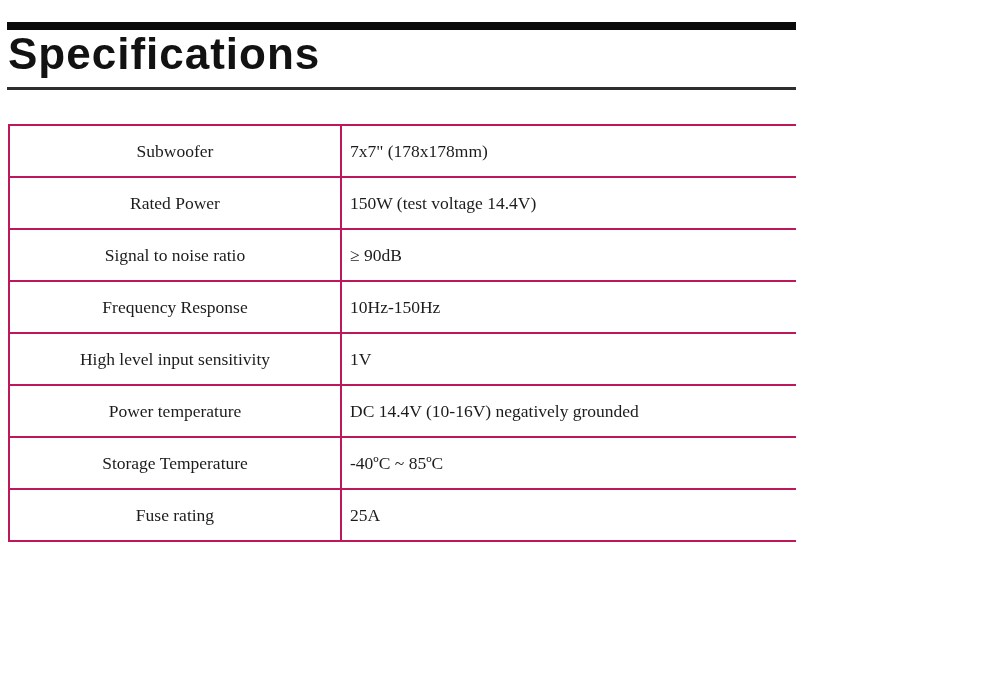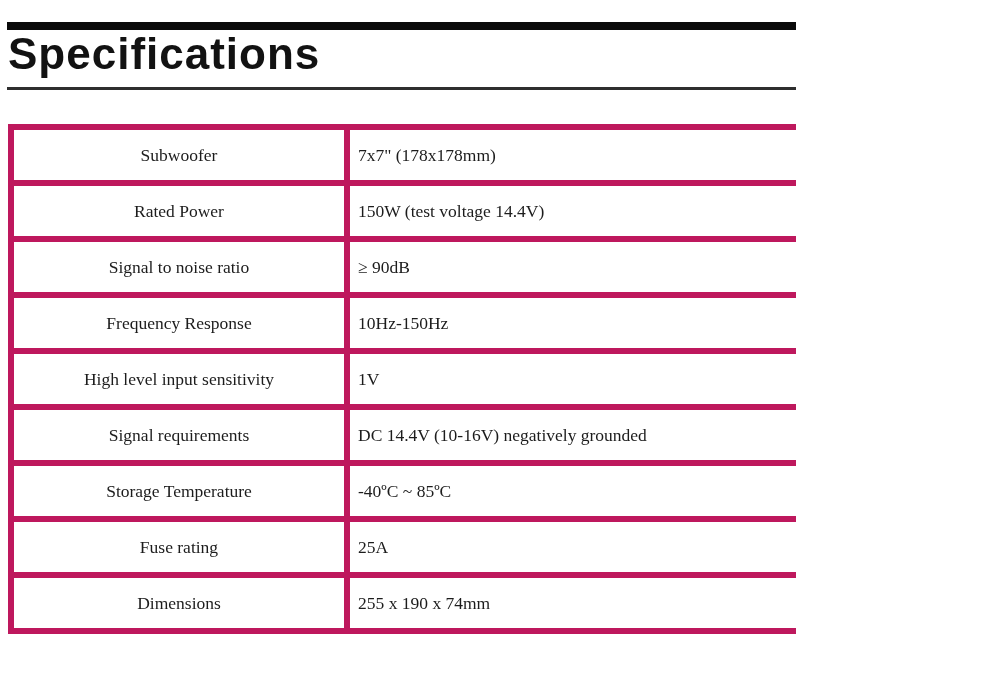--- a/index.html
+++ b/index.html
@@ -49,21 +49,21 @@
     left: 8px;
     top: 124px;
     width: 978px;
     border-collapse: collapse;
     table-layout: fixed;
     font-family: "Liberation Serif", serif;
     font-size: 17.5px;
     color: #1c1c1c;
   }
   table.spec-table td {
-    border: 6px solid #be185d;
+    border: 2px solid #be185d;
     height: 34px;
     padding: 8px;
     vertical-align: middle;
     background: #ffffff;
   }
   td.spec-label {
     width: 314px;
     text-align: center;
   }
   td.spec-value {
@@ -98,31 +98,27 @@
       </tr>
       <tr>
         <td class="spec-label">Frequency Response</td>
         <td class="spec-value">10Hz-150Hz</td>
       </tr>
       <tr>
         <td class="spec-label">High level input sensitivity</td>
         <td class="spec-value">1V</td>
       </tr>
       <tr>
-        <td class="spec-label">Signal requirements</td>
+        <td class="spec-label">Power temperature</td>
         <td class="spec-value">DC 14.4V (10-16V) negatively grounded</td>
       </tr>
       <tr>
         <td class="spec-label">Storage Temperature</td>
         <td class="spec-value">-40ºC ~ 85ºC</td>
       </tr>
       <tr>
         <td class="spec-label">Fuse rating</td>
         <td class="spec-value">25A</td>
       </tr>
-      <tr>
-        <td class="spec-label">Dimensions</td>
-        <td class="spec-value">255 x 190 x 74mm</td>
-      </tr>
     </tbody>
   </table>
 
 </div>
 
 </body></html>

